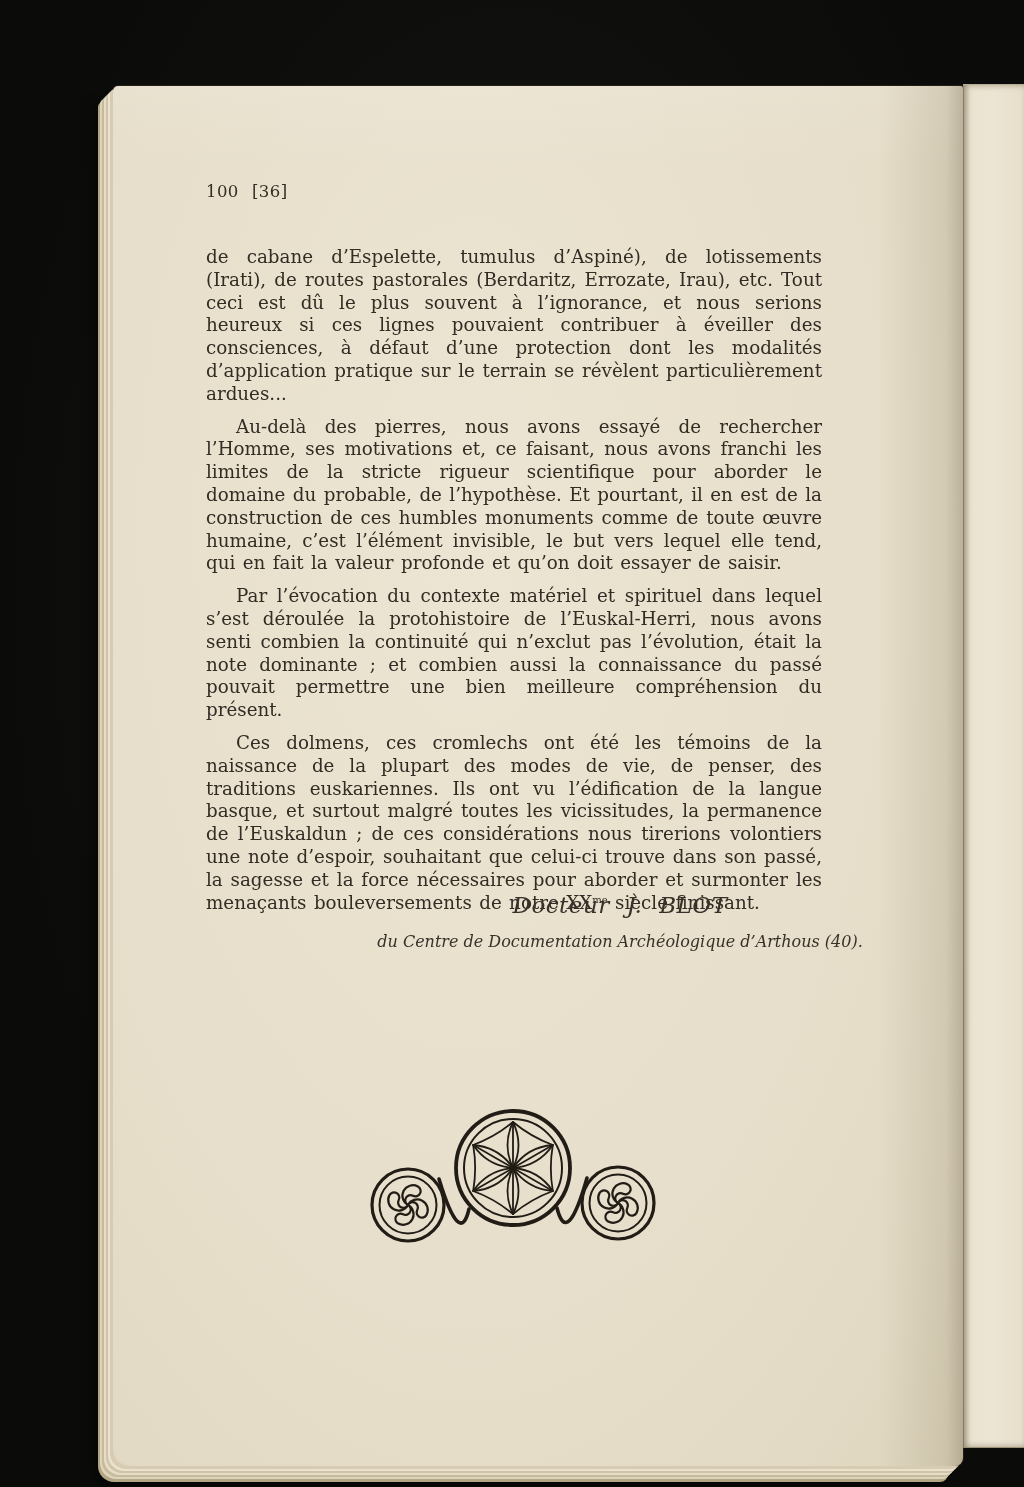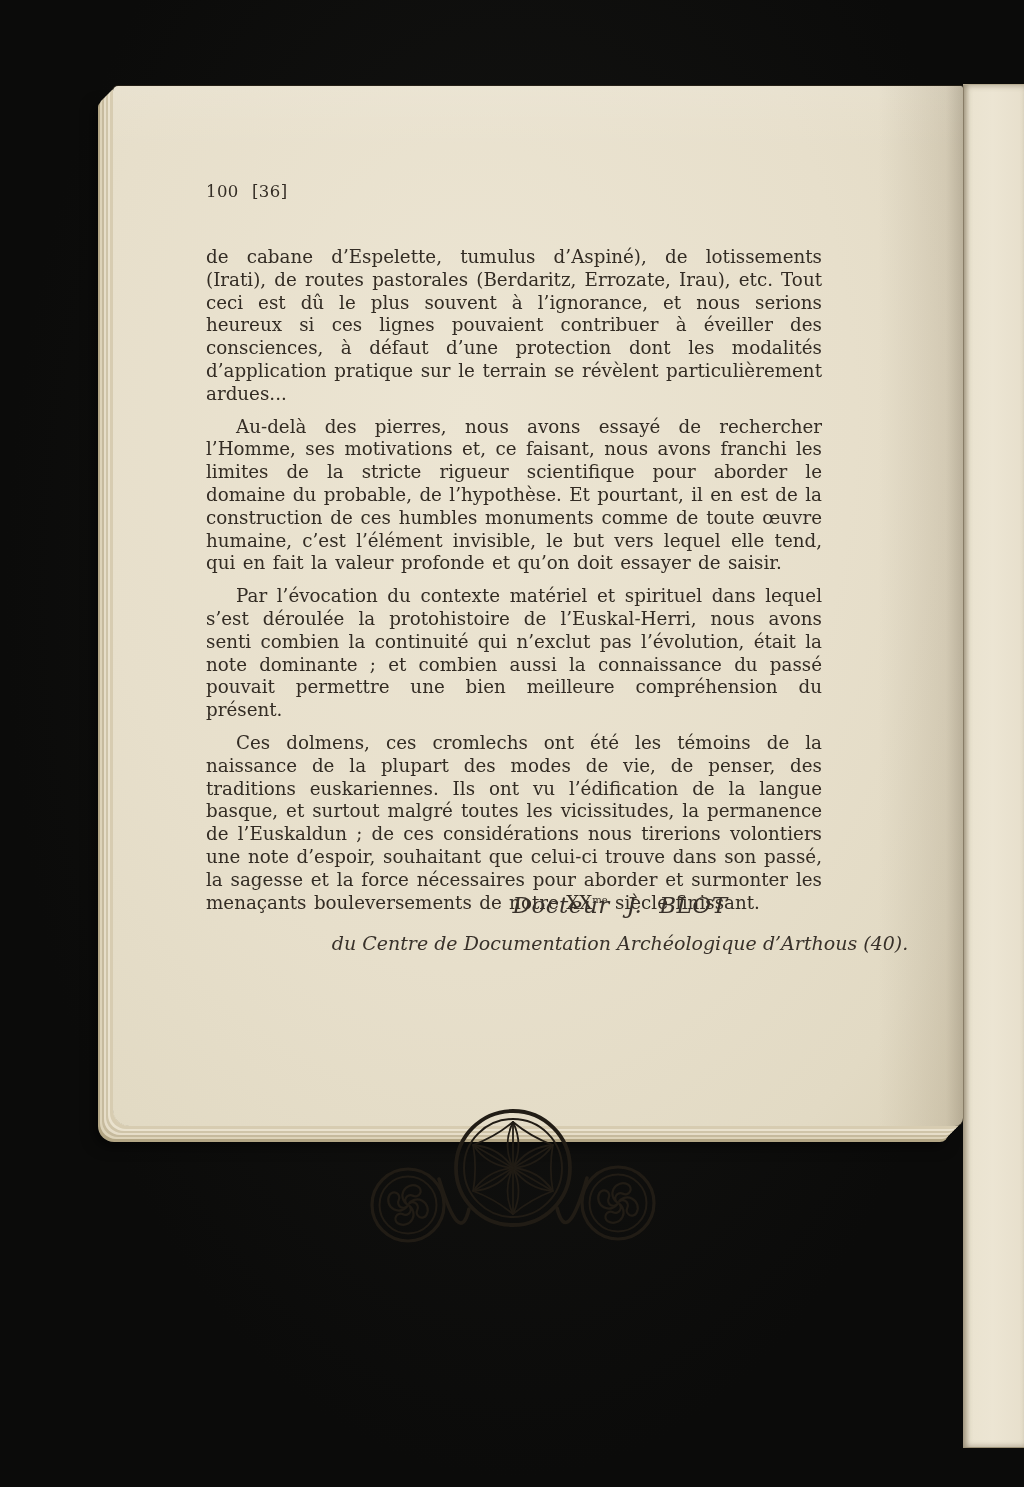--- a/index.html
+++ b/index.html
@@ -20,21 +20,21 @@
     background:linear-gradient(to right, #d8cfb8 0, #eae3d0 7px, #ece5d3 30px, #e7dfcc 61px);
     box-shadow:inset 3px 0 6px rgba(70,58,38,0.45);
     border-top:1px solid #b8ad93;
     border-bottom:1px solid #9c9076;
   }
 
   
   .page{
     position:absolute;
     left:113px; top:86px;
-    width:850px; height:1040px;
+    width:850px; height:1380px;
     background:
       linear-gradient(to right, rgba(0,0,0,0) 90%, rgba(105,88,60,0.14) 98%, rgba(80,66,44,0.28) 100%),
       linear-gradient(to bottom, rgba(255,255,255,0.10) 0, rgba(0,0,0,0) 6%),
       radial-gradient(ellipse at 42% 32%, #ece5d3 0%, #e7dfcb 55%, #e2dac4 85%, #ddd4bc 100%);
     border-radius:5px 2px 8px 16px;
     box-shadow:
       -3px 3px 0 #d7ccb1,
       -5px 5px 0 #eae2ce,
       -7px 7px 0 #cfc4a8,
       -9px 9px 0 #e6ddc8,
@@ -88,21 +88,21 @@
     font-style:italic;
     width:620px;
   }
   .signature-block .author{
     font-size:23px;
     word-spacing:9px;
     letter-spacing:0.5px;
     margin-bottom:14px;
   }
   .signature-block .affiliation{
-    font-size:19px;
+    font-size:16px;
     margin-bottom:24px;
   }
   .signature-block .location{
     font-size:16.5px;
     transform:translateX(-24px);
   }
 
   
   .ornament-wrap{
     position:absolute;

